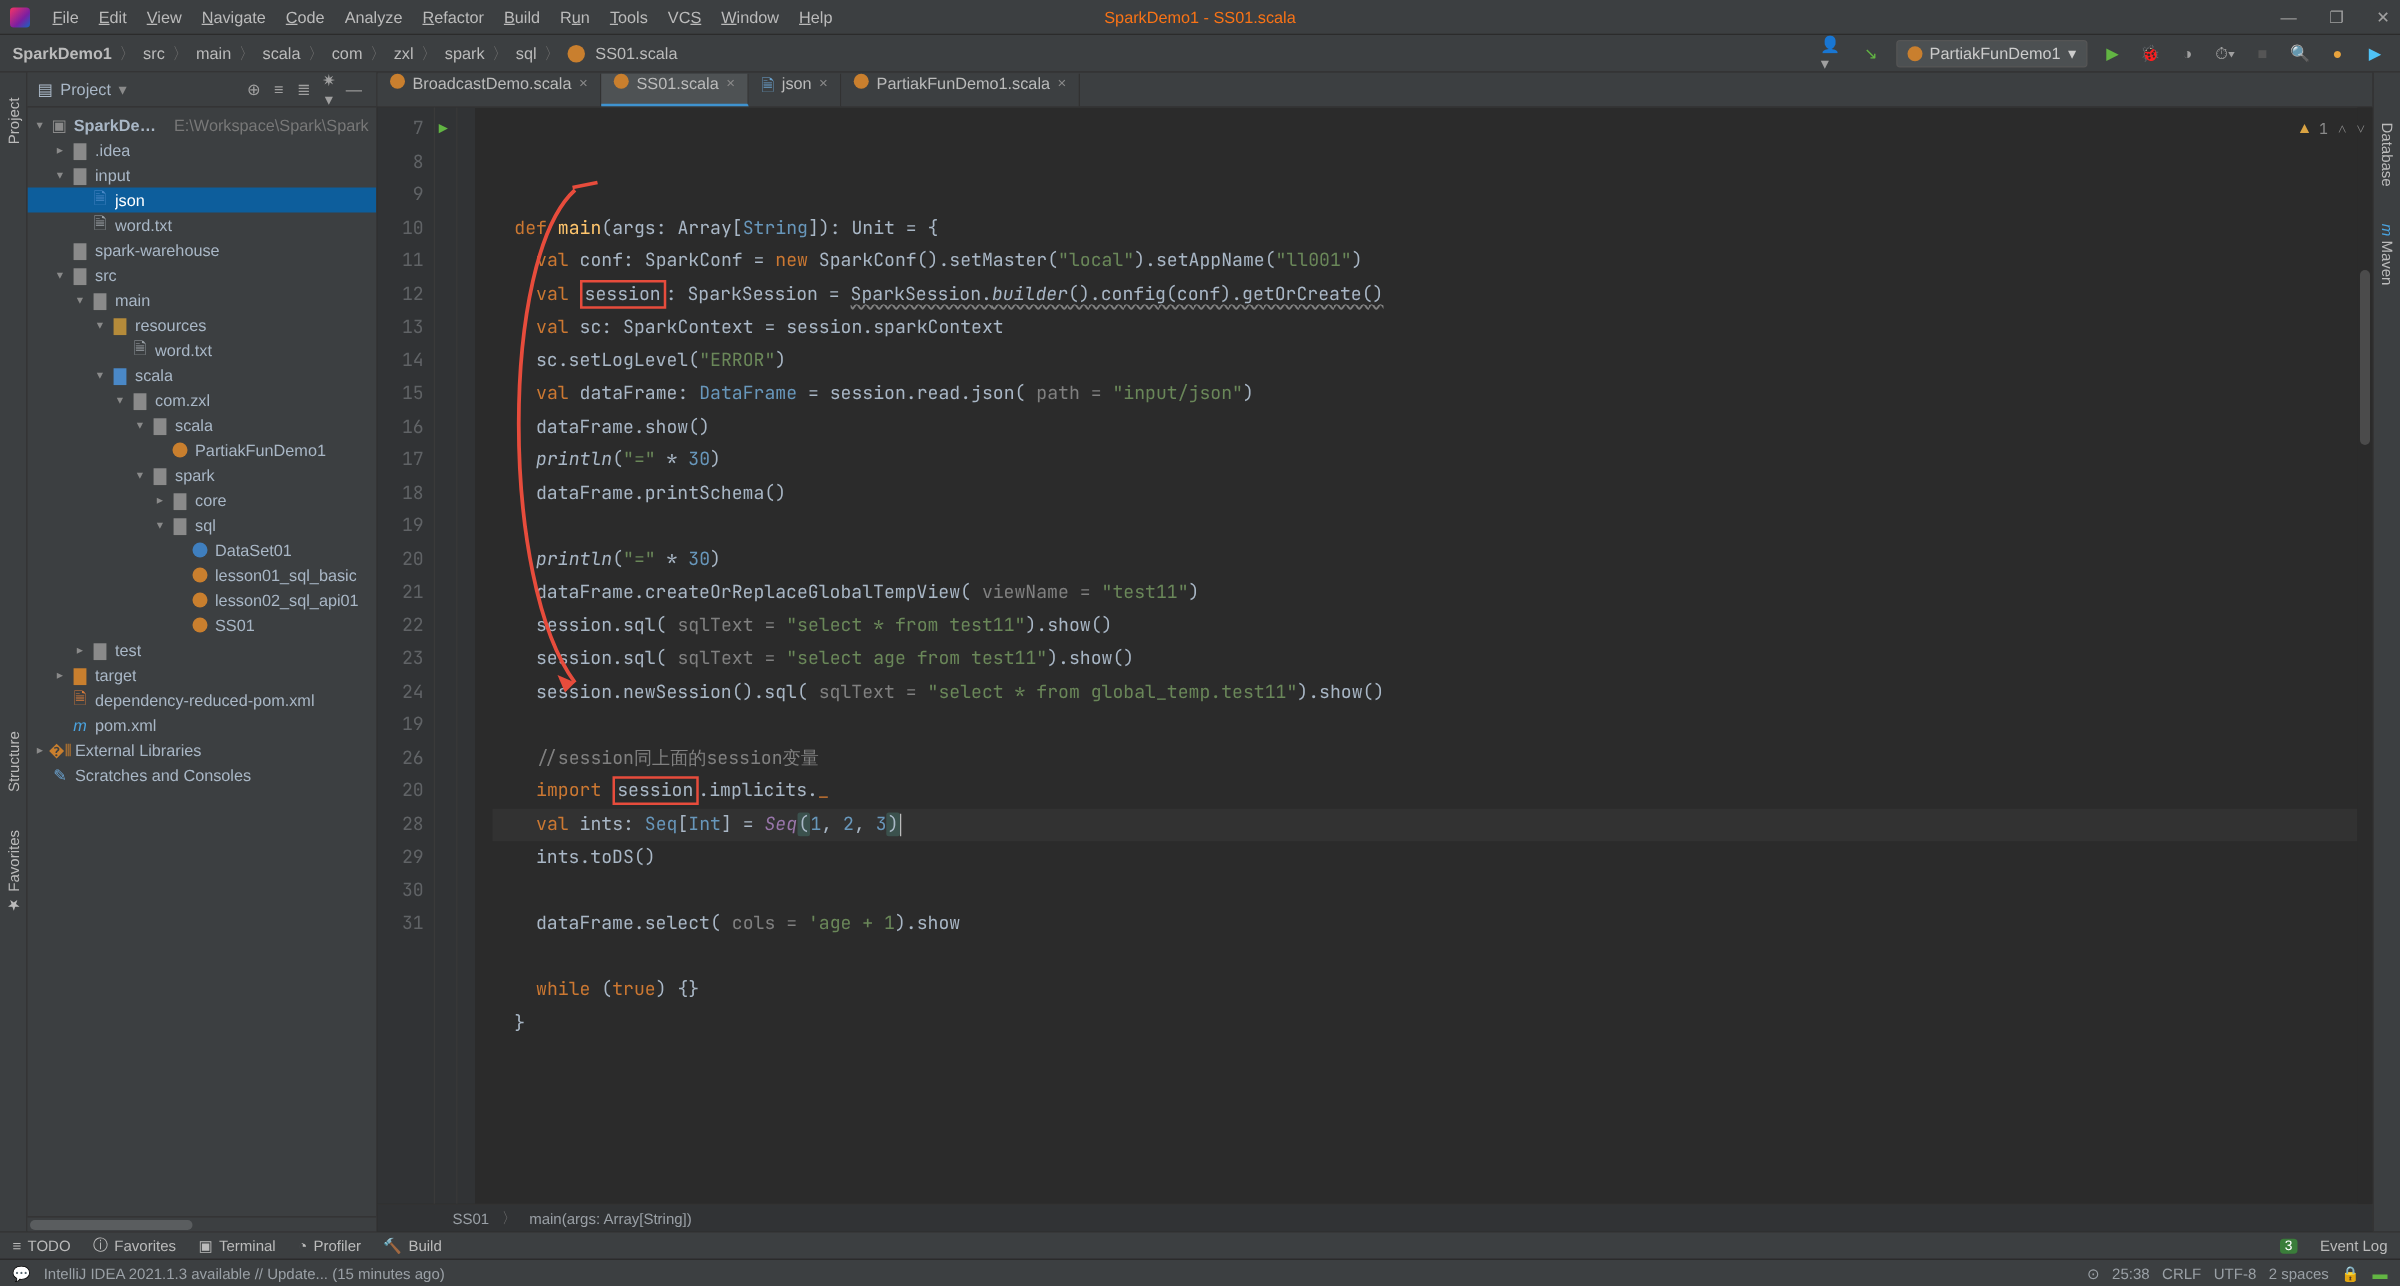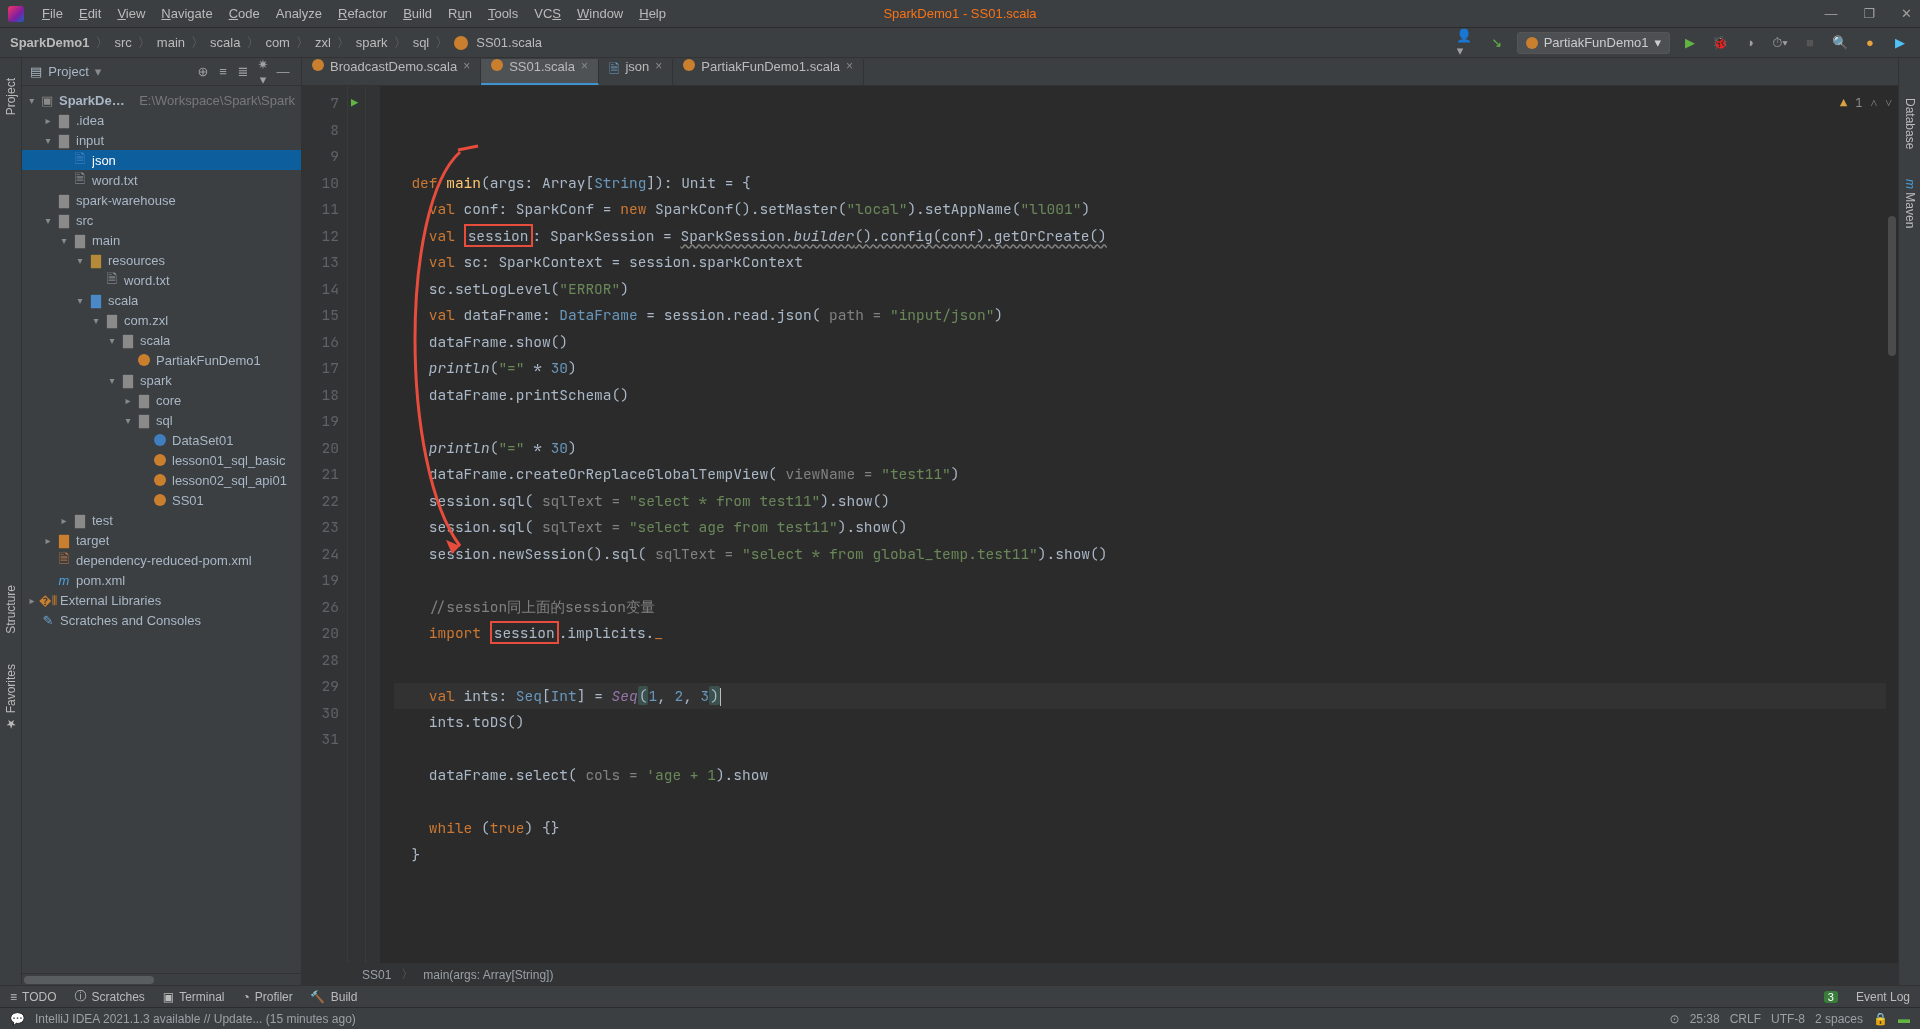--- a/index.html
+++ b/index.html
@@ -57,21 +57,21 @@
   .tab-item.active { background:#4e5254; border-bottom:2px solid #3f93d0; }
   .tab-close { color:#8a8a8a; font-size:12px; }
   .editor-body { flex:1; display:flex; position:relative; font-family: "JetBrains Mono","Consolas",monospace; font-size:14.5px; line-height:26.5px; }
   .gutter { width:46px; text-align:right; color:#606366; padding:4px 8px 0 0; background:#313335; border-right:1px solid #3a3a3a; user-select:none; position:relative; }
   .gutter .ln { height:26.5px; }
   .run-gutter { width:18px; background:#313335; border-right:1px solid #3a3a3a; position:relative; }
   .run-gutter .play { position:absolute; left:3px; top:4px; color:#62b543; font-size:12px; }
   .fold-gutter { width:14px; background:#313335; }
   .code { flex:1; padding:4px 0 0 14px; position:relative; white-space:pre; overflow:hidden; }
   .code .line { height:26.5px; }
-  .code .line.hl { background:#323232;margin-top:36px; }
+  .code .line.hl { background:#323232; }
   .kw { color:#cc7832; }
   .fn { color:#ffc66d; }
   .ty { color:#a9b7c6; }
   .str { color:#6a8759; }
   .num { color:#6897bb; }
   .cm { color:#808080; }
   .it { font-style:italic; }
   .param { color:#808080; font-style:normal; }
   .wavy { text-decoration: underline wavy #808080; text-underline-offset:3px; }
   .boxed { border:2px solid #e74c3c; padding:0 2px;text-align:center; }
@@ -405,21 +405,21 @@
   </div>
 </div>
 
 <div class="bottom-tabs">
   <div class="item">
       <span>≡</span>
       <span>TODO</span>
     </div>
   <div class="item">
       <span>ⓘ</span>
-      <span>Scratches</span>
+      <span>Favorites</span>
     </div>
   <div class="item">
       <span>▣</span>
       <span>Terminal</span>
     </div>
   <div class="item">
       <span>◔</span>
       <span>Profiler</span>
     </div>
   <div class="item">

